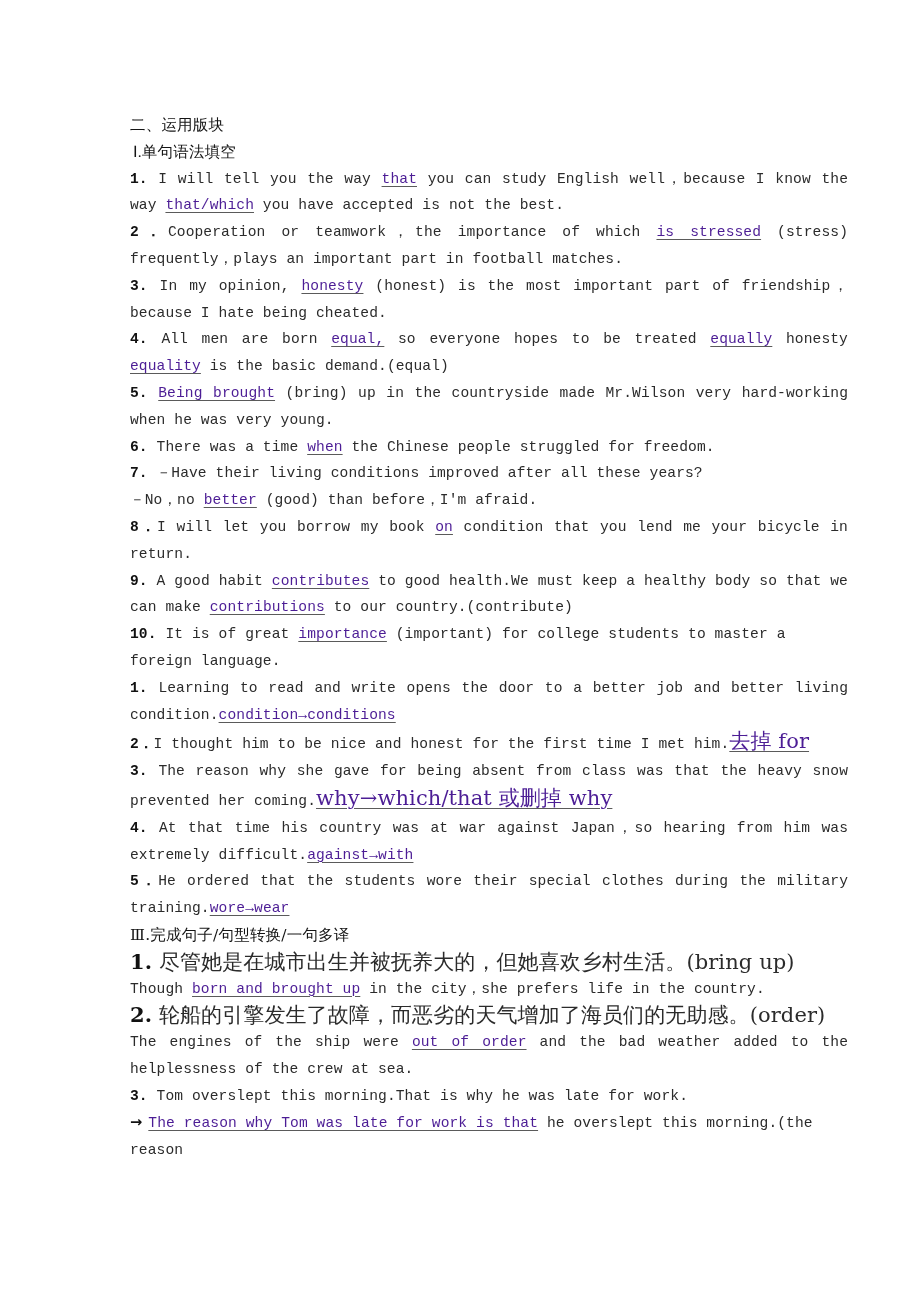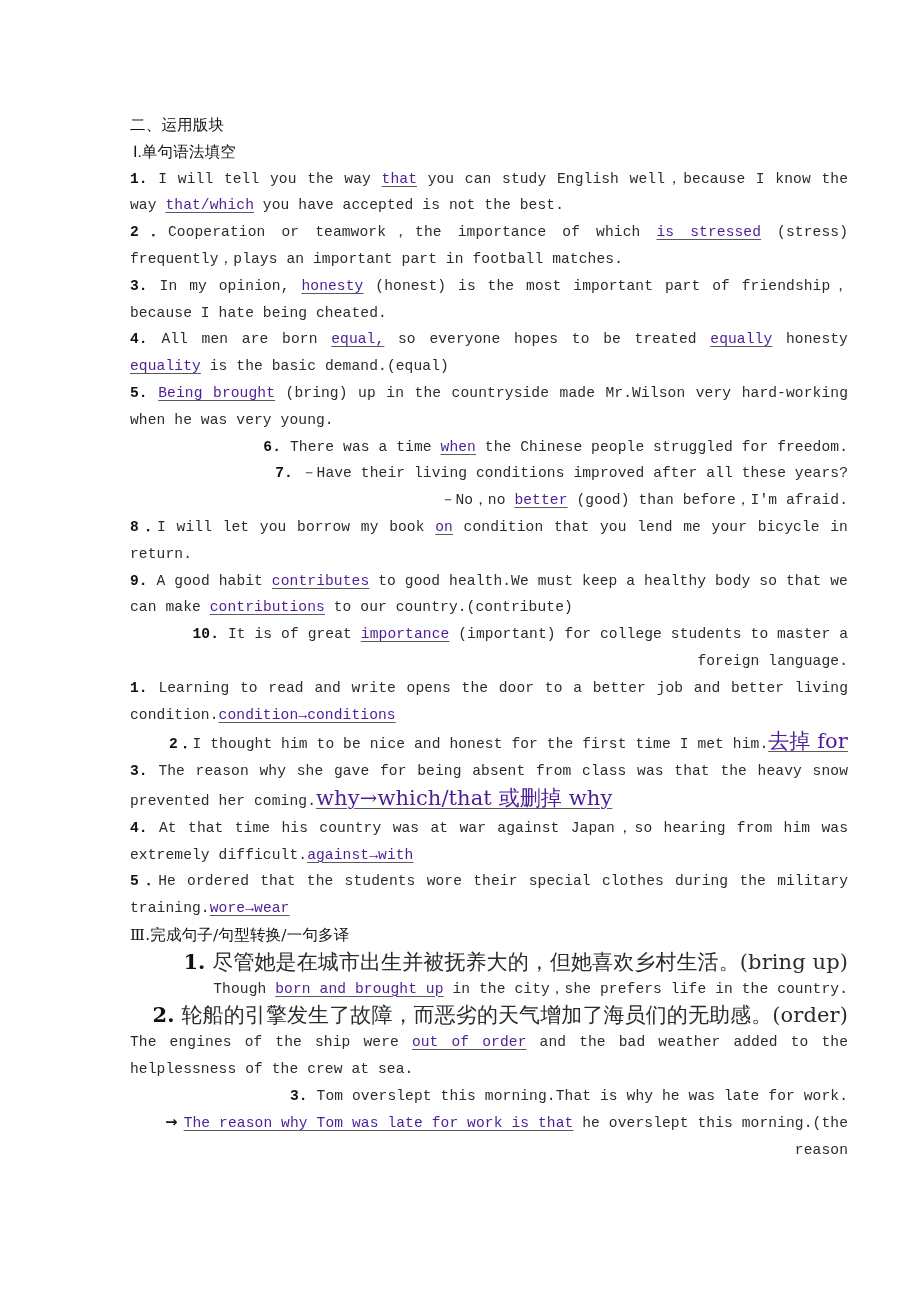--- a/index.html
+++ b/index.html
@@ -42,21 +42,21 @@
   .para {
     font-size: 14.6px;
     line-height: 26.8px;
     color: #2b2b2b;
     text-align: justify;
     text-justify: inter-word;
     letter-spacing: 0.1px;
     margin: 0;
   }
   .para.nojust {
-    text-align: right;
+    text-align: left;
   }
   .para .num {
     font-weight: bold;
     color: #111111;
   }
   
   .ans {
     color: #4c1d95;
     text-decoration: underline;
     text-decoration-color: #5a5a5a;

